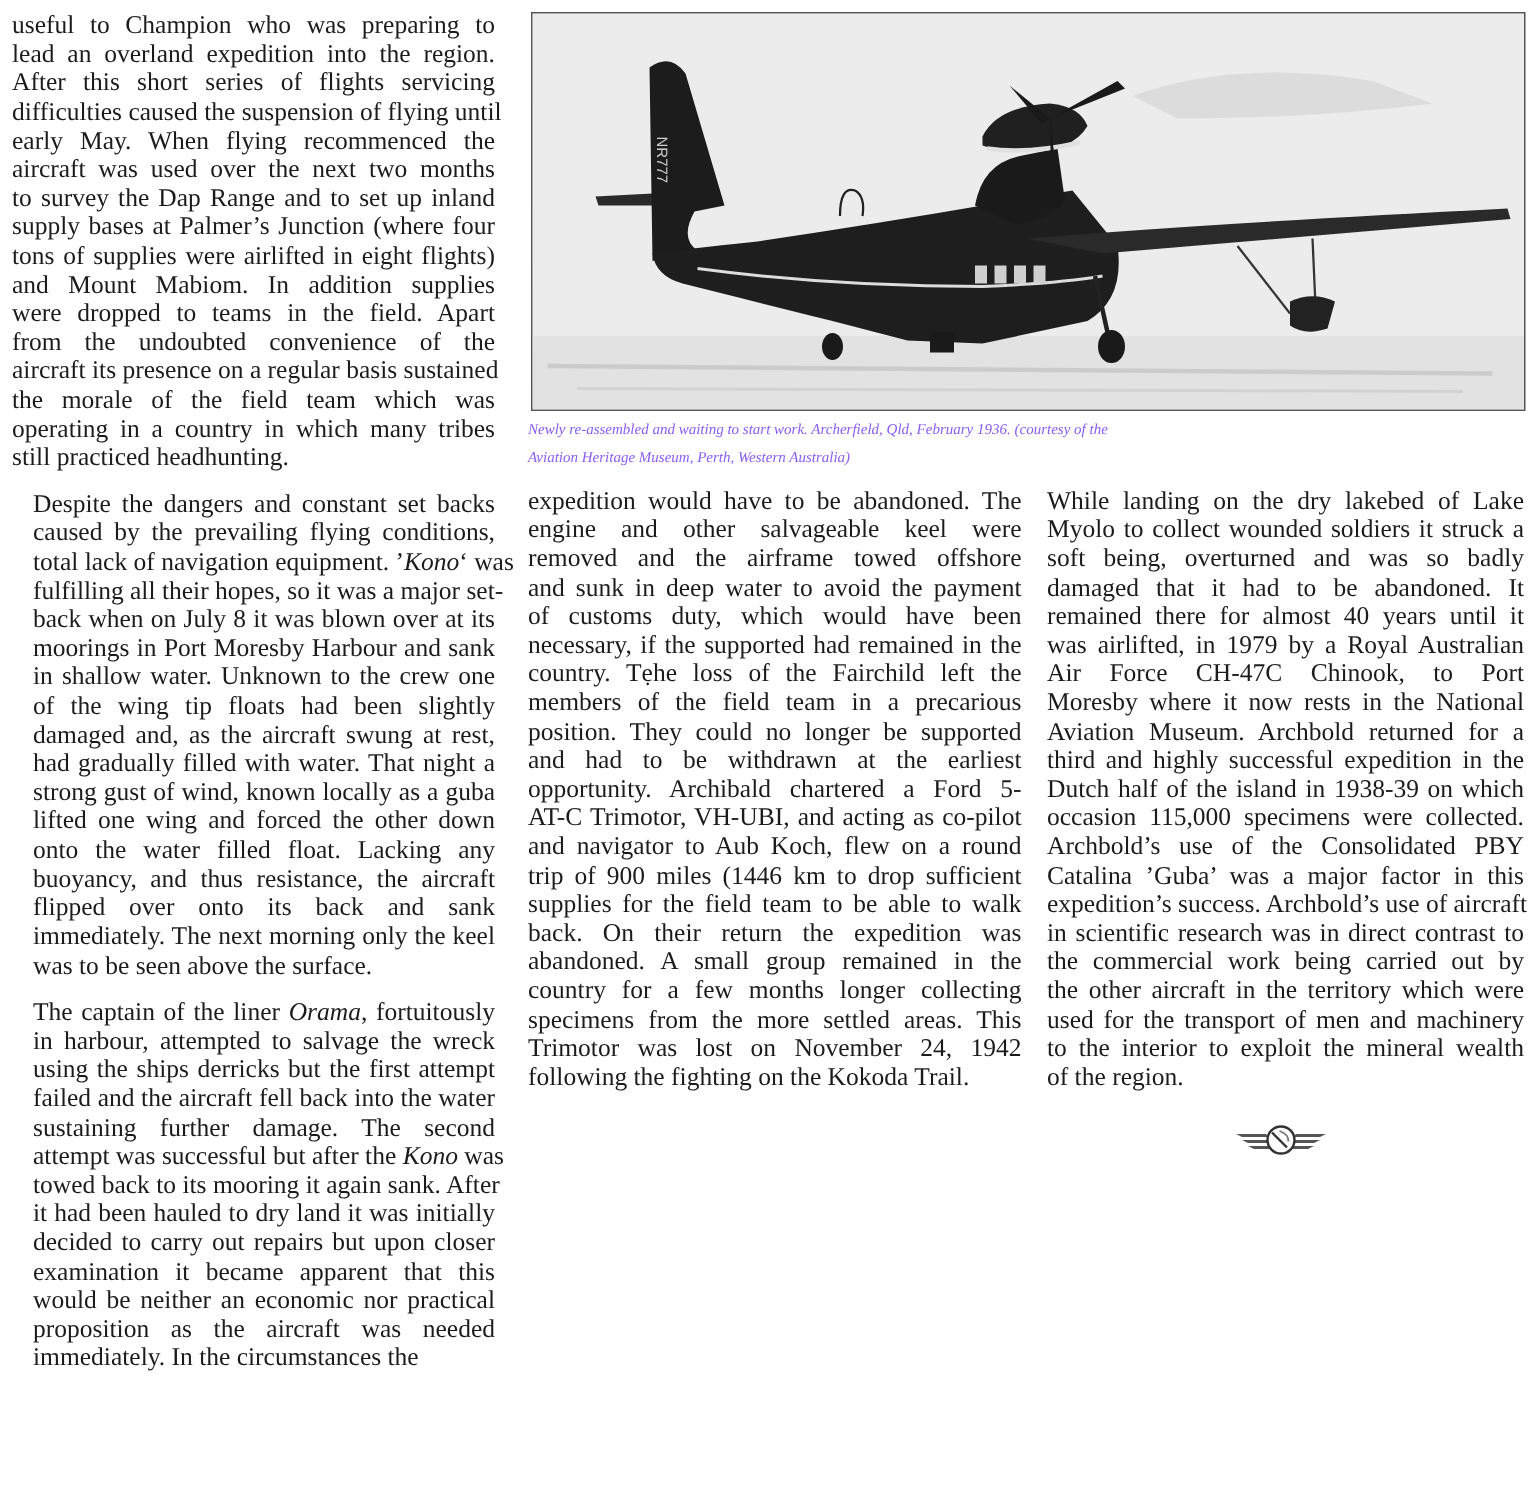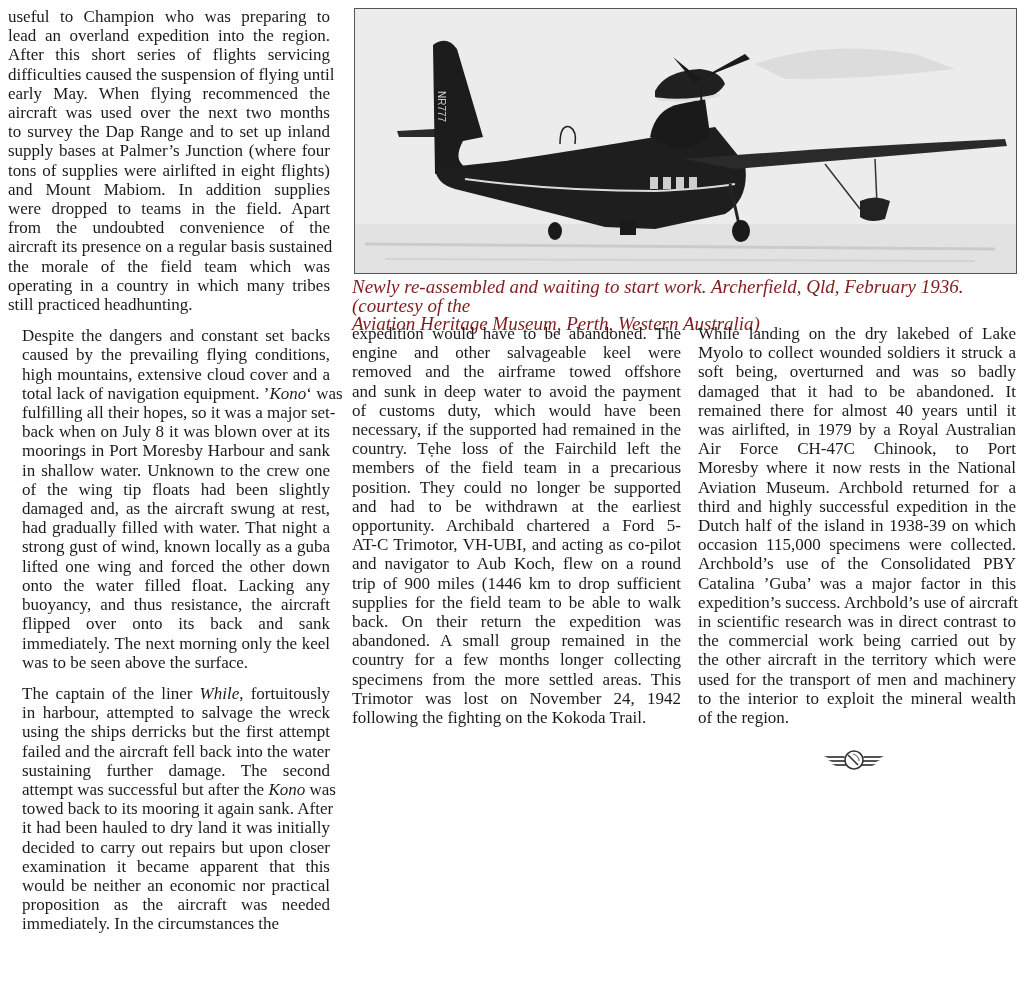--- a/index.html
+++ b/index.html
@@ -14,21 +14,21 @@
   #col1 { left: 8px; top: 7px; width: 322px; }
   #col2 { left: 352px; top: 324px; width: 329px; }
   #col3 { left: 698px; top: 324px; width: 318px; }
   em { font-style: italic; }
   #photo { position: absolute; left: 354px; top: 8px; width: 661px; height: 264px;
            border: 1px solid #555; background: linear-gradient(#e9e9e9, #f2f2f2 60%, #dcdcdc);
            overflow: hidden; }
   #photo svg { width: 100%; height: 100%; display: block; }
   #caption { position: absolute; left: 352px; top: 278px; width: 670px;
              font-family: "Liberation Serif", "DejaVu Serif", serif; font-style: italic;
-             font-size: 19px; line-height: 18.5px; color: #7f1d1d; }
+             font-size: 10px; line-height: 18.5px; color: #8b5cf6; }
   #ornament { position: absolute; left: 822px; top: 747px; width: 64px; height: 24px; }
 </style>
 </head>
 <body>
 
 <div id="photo">
   <svg viewBox="0 0 661 264" preserveAspectRatio="none">
 
     <rect x="0" y="0" width="661" height="264" fill="#ececec"></rect>
     <rect x="0" y="215" width="661" height="49" fill="#e2e2e2"></rect>
@@ -96,39 +96,38 @@
       <span class="ln">were dropped to teams in the field. Apart</span>
       <span class="ln">from the undoubted convenience of the</span>
       <span class="ln">aircraft its presence on a regular basis sustained</span>
       <span class="ln">the morale of the field team which was</span>
       <span class="ln">operating in a country in which many tribes</span>
       <span class="ln last">still practiced headhunting.</span>
     </p>
   <p class="indent">
       <span class="ln">Despite the dangers and constant set backs</span>
       <span class="ln">caused by the prevailing flying conditions,</span>
-      <span class="ln">high mountains, extensive cloud cover and a</span>
       <span class="ln">total lack of navigation equipment. ’<em>Kono</em>‘ was</span>
       <span class="ln">fulfilling all their hopes, so it was a major set-</span>
       <span class="ln">back when on July 8 it was blown over at its</span>
       <span class="ln">moorings in Port Moresby Harbour and sank</span>
       <span class="ln">in shallow water. Unknown to the crew one</span>
       <span class="ln">of the wing tip floats had been slightly</span>
       <span class="ln">damaged and, as the aircraft swung at rest,</span>
       <span class="ln">had gradually filled with water. That night a</span>
       <span class="ln">strong gust of wind, known locally as a guba</span>
       <span class="ln">lifted one wing and forced the other down</span>
       <span class="ln">onto the water filled float. Lacking any</span>
       <span class="ln">buoyancy, and thus resistance, the aircraft</span>
       <span class="ln">flipped over onto its back and sank</span>
       <span class="ln">immediately. The next morning only the keel</span>
       <span class="ln last">was to be seen above the surface.</span>
     </p>
   <p class="indent">
-      <span class="ln">The captain of the liner <em>While</em>, fortuitously</span>
+      <span class="ln">The captain of the liner <em>Orama</em>, fortuitously</span>
       <span class="ln">in harbour, attempted to salvage the wreck</span>
       <span class="ln">using the ships derricks but the first attempt</span>
       <span class="ln">failed and the aircraft fell back into the water</span>
       <span class="ln">sustaining further damage. The second</span>
       <span class="ln">attempt was successful but after the <em>Kono</em> was</span>
       <span class="ln">towed back to its mooring it again sank. After</span>
       <span class="ln">it had been hauled to dry land it was initially</span>
       <span class="ln">decided to carry out repairs but upon closer</span>
       <span class="ln">examination it became apparent that this</span>
       <span class="ln">would be neither an economic nor practical</span>

